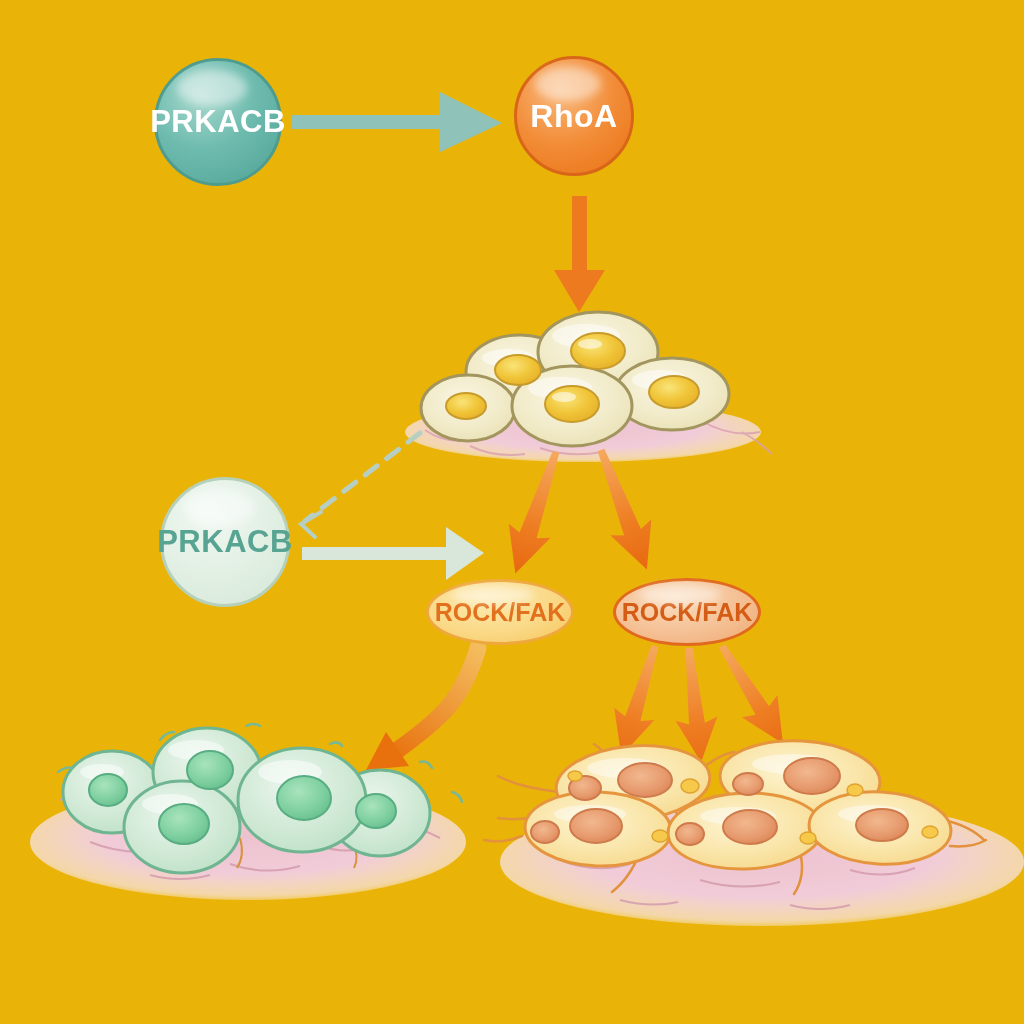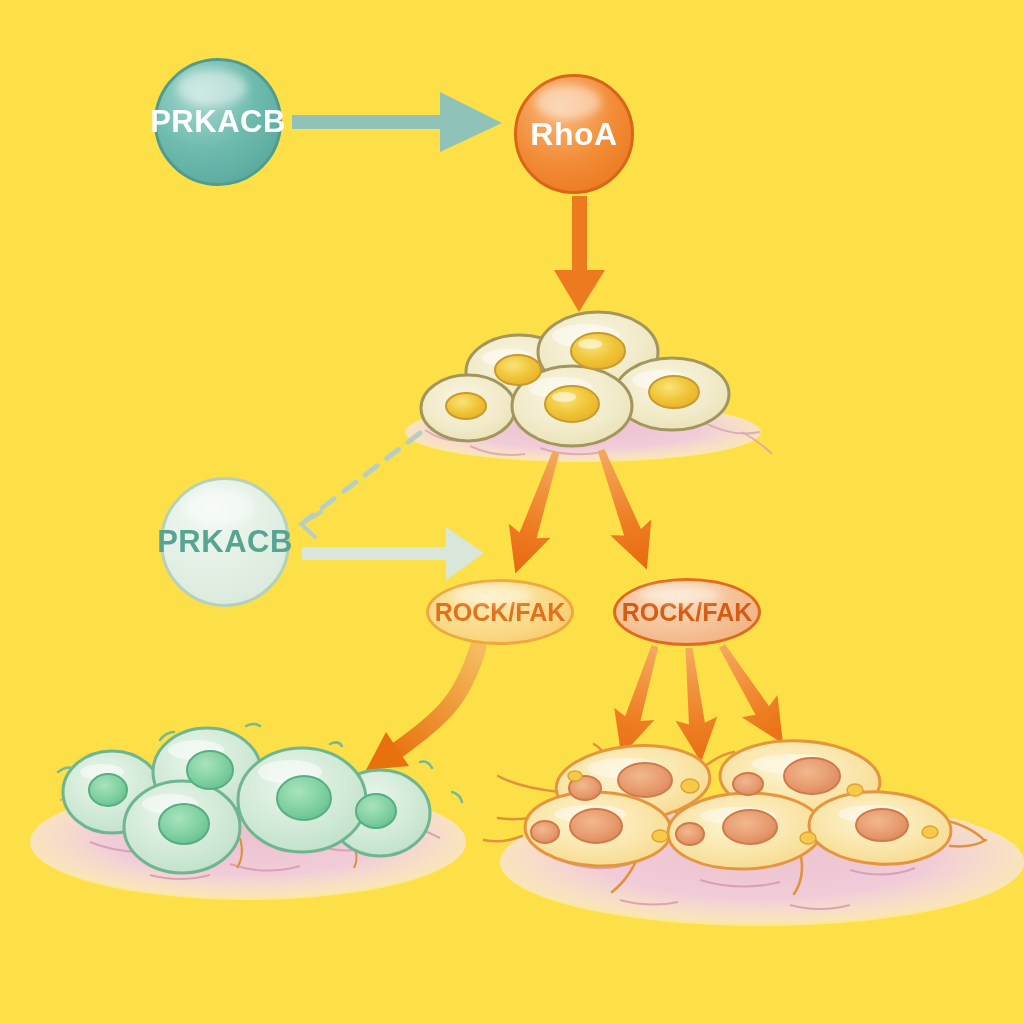--- a/index.html
+++ b/index.html
@@ -1,38 +1,38 @@
 <!DOCTYPE html>
 <html><head>
 <meta charset="utf-8">
 <style>
   html,body{margin:0;padding:0;background:#ffffff;}
   .canvas{
-    position:relative;width:1024px;height:1024px;background:#fde047;
+    position:relative;width:1024px;height:1024px;background:#eab308;
     font-family:"Liberation Sans",sans-serif;overflow:hidden;
   }
   .art{position:absolute;left:0;top:0;width:1024px;height:1024px;}
   .node{
     position:absolute;display:flex;align-items:center;justify-content:center;
     font-weight:bold;letter-spacing:.5px;box-sizing:border-box;
   }
   .circle{border-radius:50%;}
   .pill{border-radius:50%;align-items:center;}
   .gloss::before{
     content:"";position:absolute;left:16%;top:7%;width:58%;height:30%;
     border-radius:50%;background:rgba(255,255,255,.45);filter:blur(4px);
     pointer-events:none;
   }
   .node-prkacb-active{
     left:154px;top:58px;width:128px;height:128px;
     background:radial-gradient(circle at 36% 28%, #a9d9ce 0%, #6fbcaf 45%, #4ea295 100%);
     border:3px solid #4f9c8f;color:#ffffff;font-size:31px;
   }
   .node-rhoa{
-    left:514px;top:74px;width:120px;height:120px;
+    left:514px;top:56px;width:120px;height:120px;
     background:radial-gradient(circle at 38% 28%, #f9b97e 0%, #f28c37 50%, #e97314 100%);
     border:3px solid #d96618;color:#ffffff;font-size:32px;
   }
   .node-prkacb-inactive{
     left:160px;top:477px;width:130px;height:130px;
     background:radial-gradient(circle at 38% 28%, #f0f8f1 0%, #e1efe3 55%, #d3e7d7 100%);
     border:3px solid #b6d0ba;color:#58a493;font-size:31px;
   }
   .node-rock-left{
     left:426px;top:579px;width:148px;height:66px;

